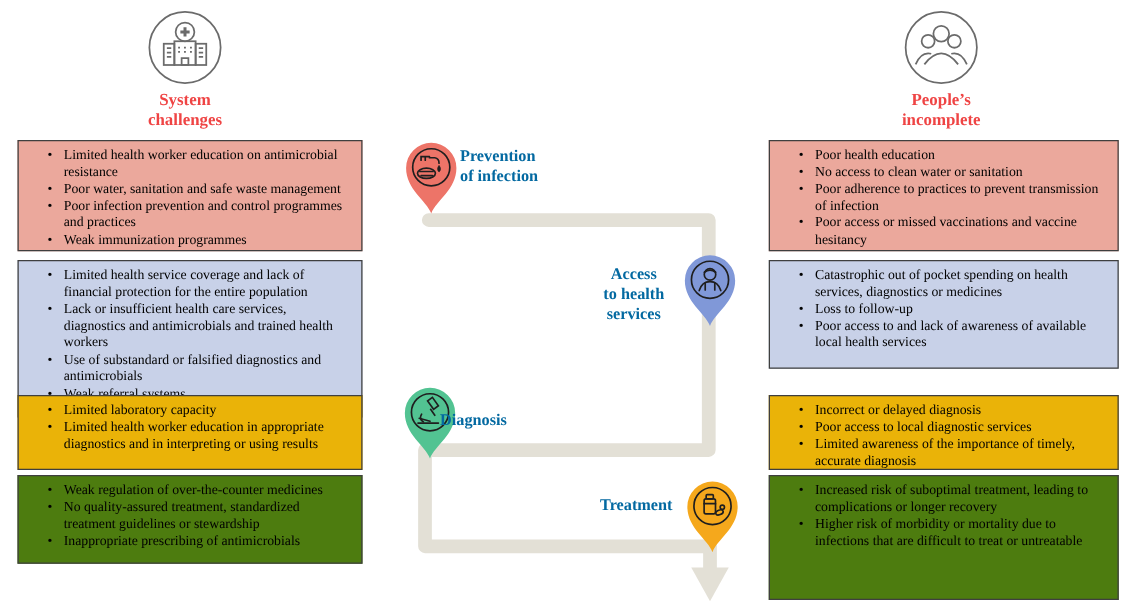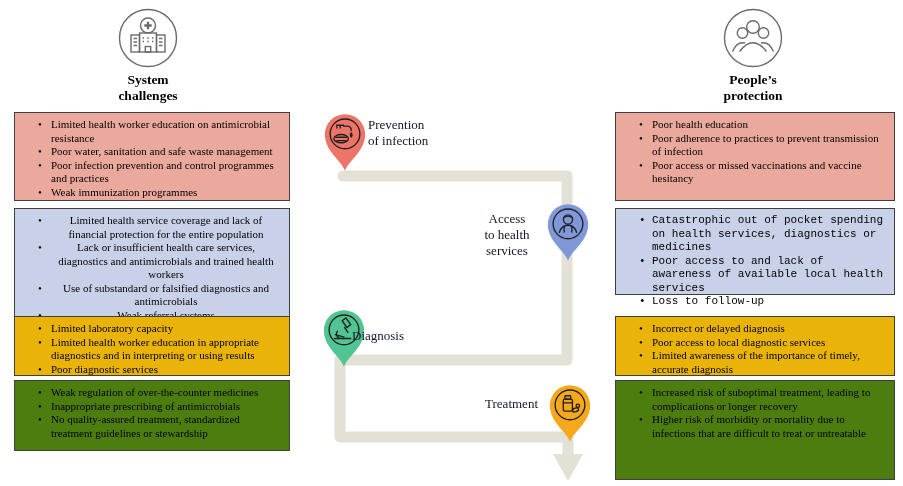--- a/index.html
+++ b/index.html
@@ -2,35 +2,35 @@
 <html><head>
 <meta charset="utf-8">
 <style>
   html,body{margin:0;padding:0;background:#ffffff;}
   .canvas{
     position:relative;width:903px;height:486px;background:#ffffff;
     font-family:"Liberation Serif", serif;color:#000;overflow:hidden;
   }
   
   .col-header{position:absolute;width:120px;text-align:center;}
-  .col-title{font-weight:bold;font-size:13.5px;line-height:15.5px;white-space:pre-line;color:#000000;}
+  .col-title{font-weight:bold;font-size:13.5px;line-height:15.5px;white-space:pre-line;color:#ef4444;}
   .hdr-icon{display:block;margin:0 auto 4px auto;}
   
   .box{position:absolute;border:1px solid #3f3f3f;box-sizing:border-box;font-size:11px;line-height:13.5px;}
   .box ul{margin:0;padding:5px 8px 2px 36px;list-style:none;}
   .box li{position:relative;}
   .box li::before{content:"\2022";position:absolute;left:-13px;top:0;font-size:11px;}
   .box-red{background:#EBA89C;}
   .box-blue{background:#C8D1E8;}
   .box-green{background:#eab308;}
   .box-yellow{background:#4d7c0f;}
   
   .flow-svg{position:absolute;left:0;top:0;pointer-events:none;}
   .pin{position:absolute;width:46px;height:60px;}
-  .flow-label{position:absolute;font-weight:normal;font-size:13px;line-height:16px;white-space:pre-line;color:#0f172a;}
+  .flow-label{position:absolute;font-weight:bold;font-size:13px;line-height:16px;white-space:pre-line;color:#0369a1;}
   .lbl-prevention{left:368px;top:117px;width:110px;text-align:left;}
   .lbl-access{left:461px;top:211px;width:92px;text-align:center;}
   .lbl-diagnosis{left:352px;top:328px;width:110px;text-align:left;}
   .lbl-treatment{left:448px;top:396px;width:90px;text-align:right;}
 </style>
 </head>
 <body>
 
 <div class="canvas">
 
@@ -64,66 +64,66 @@
         <circle cx="30" cy="30" r="28.5"></circle>
         <circle cx="30" cy="19" r="6.3"></circle>
         <circle cx="19.5" cy="25" r="5.2"></circle>
         <circle cx="40.5" cy="25" r="5.2"></circle>
         <path d="M9.5 43.5 q4.5 -10.5 12.5 -8.5"></path>
         <path d="M38 35 q8 -2 12.5 8.5"></path>
         <path d="M16.5 43.5 q13.5 -17.5 27 0"></path>
       </g>
     </svg>
     <div class="col-title">People’s
-protection</div>
+incomplete</div>
   </div>
 
   <div class="box box-red" style="left:14px;top:112px;width:276px;height:89px;">
     <ul>
         <li>Limited health worker education on antimicrobial resistance</li>
         <li>Poor water, sanitation and safe waste management</li>
         <li>Poor infection prevention and control programmes and practices</li>
         <li>Weak immunization programmes</li>
       </ul>
   </div>
-  <div class="box box-blue" style="left:14px;top:208px;width:276px;height:126px;text-align:center;">
+  <div class="box box-blue" style="left:14px;top:208px;width:276px;height:126px;">
     <ul>
         <li>Limited health service coverage and lack of financial protection for the entire population</li>
         <li>Lack or insufficient health care services, diagnostics and antimicrobials and trained health workers</li>
         <li>Use of substandard or falsified diagnostics and antimicrobials</li>
         <li>Weak referral systems</li>
       </ul>
   </div>
   <div class="box box-green" style="left:14px;top:316px;width:276px;height:60px;">
     <ul>
         <li>Limited laboratory capacity</li>
         <li>Limited health worker education in appropriate diagnostics and in interpreting or using results</li>
-        <li>Poor diagnostic services</li>
       </ul>
   </div>
   <div class="box box-yellow" style="left:14px;top:380px;width:276px;height:71px;">
     <ul>
         <li>Weak regulation of over-the-counter medicines</li>
+        <li>No quality-assured treatment, standardized treatment guidelines or stewardship</li>
         <li>Inappropriate prescribing of antimicrobials</li>
-        <li>No quality-assured treatment, standardized treatment guidelines or stewardship</li>
       </ul>
   </div>
 
   <div class="box box-red" style="left:615px;top:112px;width:280px;height:89px;">
     <ul>
         <li>Poor health education</li>
+        <li>No access to clean water or sanitation</li>
         <li>Poor adherence to practices to prevent transmission of infection</li>
         <li>Poor access or missed vaccinations and vaccine hesitancy</li>
       </ul>
   </div>
-  <div class="box box-blue" style="left:615px;top:208px;width:280px;height:87px;font-family:Liberation Mono, monospace;">
+  <div class="box box-blue" style="left:615px;top:208px;width:280px;height:87px;">
     <ul>
         <li>Catastrophic out of pocket spending on health services, diagnostics or medicines</li>
+        <li>Loss to follow-up</li>
         <li>Poor access to and lack of awareness of available local health services</li>
-        <li>Loss to follow-up</li>
       </ul>
   </div>
   <div class="box box-green" style="left:615px;top:316px;width:280px;height:60px;">
     <ul>
         <li>Incorrect or delayed diagnosis</li>
         <li>Poor access to local diagnostic services</li>
         <li>Limited awareness of the importance of timely, accurate diagnosis</li>
       </ul>
   </div>
   <div class="box box-yellow" style="left:615px;top:380px;width:280px;height:100px;">

